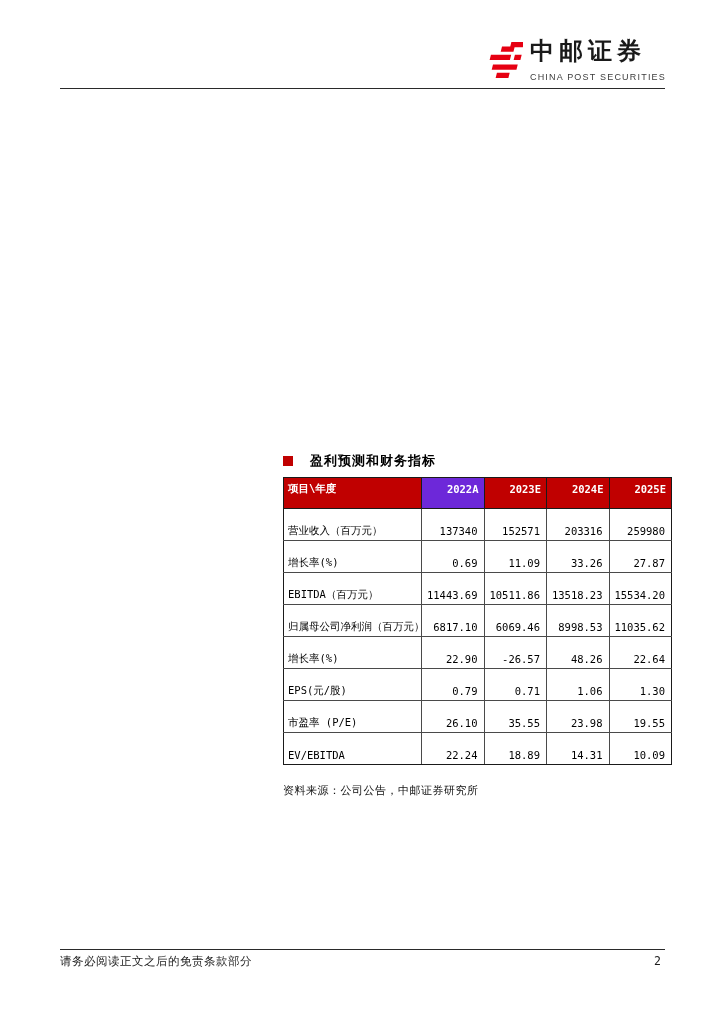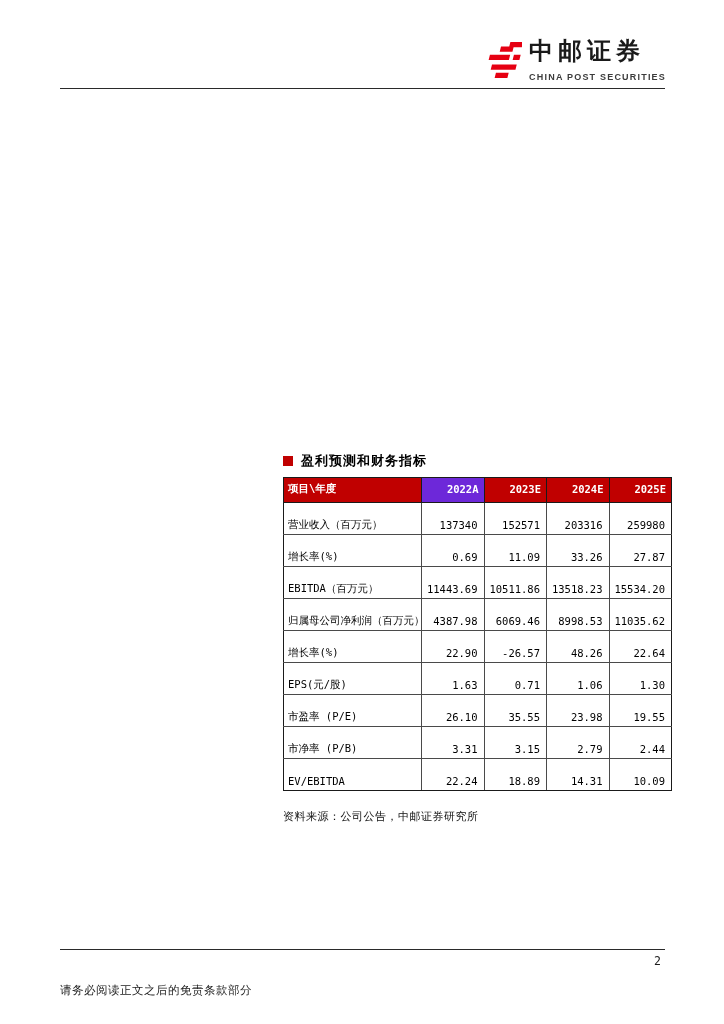--- a/index.html
+++ b/index.html
@@ -32,21 +32,21 @@
     font-size: 24px;
     font-weight: 700;
     letter-spacing: 5px;
     color: #1a1a1a;
     line-height: 1.1;
     white-space: nowrap;
   }
   .brand-en {
     font-family: "Liberation Sans", "DejaVu Sans", sans-serif;
     font-size: 9px;
-    font-weight: 700;
+    font-weight: 400;
     letter-spacing: 1.2px;
     color: #3c3c3c;
     white-space: nowrap;
     margin-top: 8px;
   }
   .header-rule {
     position: absolute;
     top: 88px;
     left: 60px;
     right: 59px;
@@ -71,41 +71,41 @@
     height: 10px;
     background: #c00000;
     display: inline-block;
     flex: 0 0 auto;
   }
   .section-title {
     font-family: "Liberation Serif", "DejaVu Serif", serif;
     font-size: 13px;
     font-weight: 700;
     color: #000000;
-    margin-left: 8px;
+    margin-left: 17px;
     letter-spacing: 1px;
     white-space: nowrap;
   }
   table.fin-table {
     margin-top: 7px;
     width: 100%;
     border-collapse: collapse;
     table-layout: fixed;
     font-family: "DejaVu Sans Mono", "Liberation Mono", monospace;
     font-size: 10.5px;
     color: #000000;
   }
   table.fin-table col.c-label { width: 138px; }
   table.fin-table th {
     background: #c00000;
     color: #ffffff;
     font-weight: 700;
     height: 21px;
     border: 1px solid #1a1a1a;
-    padding: 0 5px 3px 4px;
+    padding: 0 5px 9px 4px;
     white-space: nowrap;
     overflow: hidden;
   }
   table.fin-table th.col-label { text-align: left; }
   table.fin-table th.col-num { text-align: right; }
   table.fin-table td {
     height: 19px;
     border: 1px solid #4a4a4a;
     padding: 12px 6px 0 4px;
     white-space: nowrap;
@@ -143,21 +143,20 @@
     display: flex;
     justify-content: space-between;
     align-items: flex-start;
     font-size: 11.5px;
     color: #1c1c1c;
   }
   .disclaimer {
     font-family: "Liberation Serif", "DejaVu Serif", serif;
     letter-spacing: 0.5px;
     white-space: nowrap;
-    margin-top: 29px;
   }
   .page-num {
     font-family: "DejaVu Sans Mono", "Liberation Mono", monospace;
     padding-right: 4px;
   }
 </style>
 </head>
 <body>
 
 <div class="page">
@@ -221,54 +220,47 @@
           </tr>
           <tr>
             <td class="col-label">EBITDA（百万元）</td>
             <td class="col-num">11443.69</td>
             <td class="col-num">10511.86</td>
             <td class="col-num">13518.23</td>
             <td class="col-num">15534.20</td>
           </tr>
           <tr>
             <td class="col-label">归属母公司净利润（百万元）</td>
-            <td class="col-num">4387.98</td>
+            <td class="col-num">6817.10</td>
             <td class="col-num">6069.46</td>
             <td class="col-num">8998.53</td>
             <td class="col-num">11035.62</td>
           </tr>
           <tr>
             <td class="col-label">增长率(%)</td>
             <td class="col-num">22.90</td>
             <td class="col-num">-26.57</td>
             <td class="col-num">48.26</td>
             <td class="col-num">22.64</td>
           </tr>
           <tr>
             <td class="col-label">EPS(元/股)</td>
-            <td class="col-num">1.63</td>
+            <td class="col-num">0.79</td>
             <td class="col-num">0.71</td>
             <td class="col-num">1.06</td>
             <td class="col-num">1.30</td>
           </tr>
           <tr>
             <td class="col-label">市盈率 (P/E)</td>
             <td class="col-num">26.10</td>
             <td class="col-num">35.55</td>
             <td class="col-num">23.98</td>
             <td class="col-num">19.55</td>
           </tr>
           <tr>
-            <td class="col-label">市净率 (P/B)</td>
-            <td class="col-num">3.31</td>
-            <td class="col-num">3.15</td>
-            <td class="col-num">2.79</td>
-            <td class="col-num">2.44</td>
-          </tr>
-          <tr>
             <td class="col-label">EV/EBITDA</td>
             <td class="col-num">22.24</td>
             <td class="col-num">18.89</td>
             <td class="col-num">14.31</td>
             <td class="col-num">10.09</td>
           </tr>
         </tbody>
     </table>
 
     <div class="source-note">资料来源：公司公告，中邮证券研究所</div>

